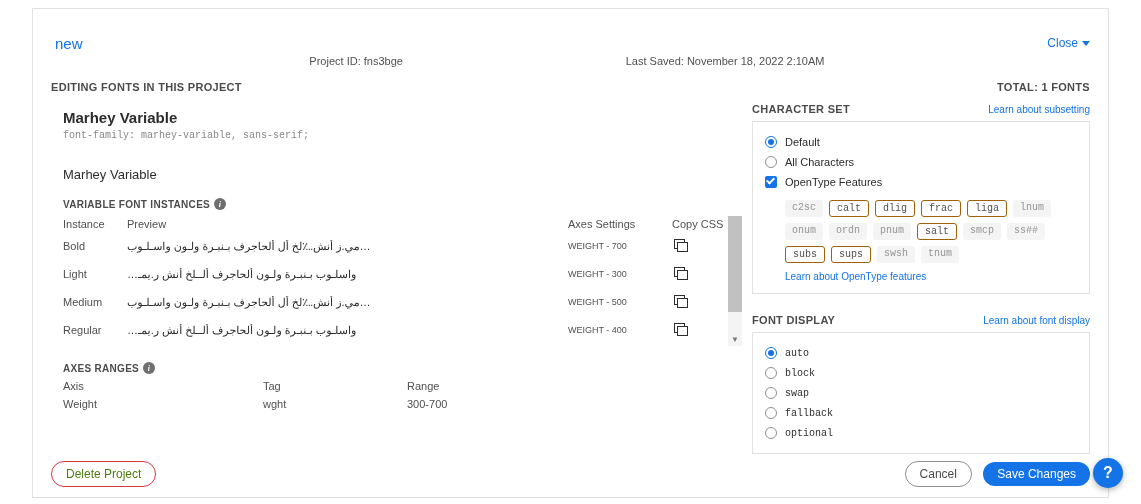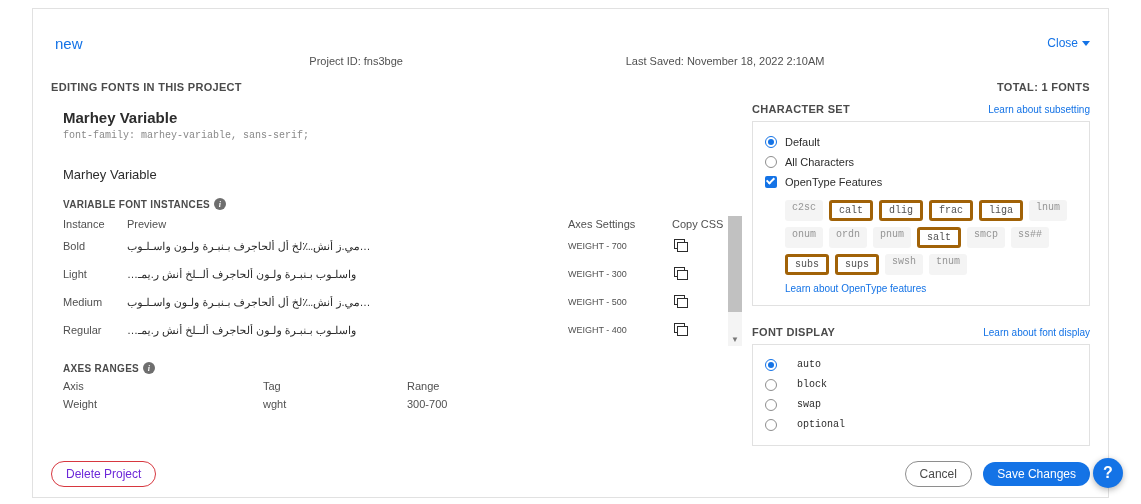--- a/index.html
+++ b/index.html
@@ -47,27 +47,27 @@
     .r-link { color: #1473e6; font-size: 10px; cursor: pointer; }
     .radio-row { display: flex; align-items: center; gap: 8px; padding: 4px 0; font-size: 11px; color: #2c2c2c; }
     .radio { width: 12px; height: 12px; border: 1px solid #8e8e8e; border-radius: 50%; display: inline-block; position: relative; }
     .radio.checked { border-color: #1473e6; }
     .radio.checked::after { content: ''; position: absolute; width: 6px; height: 6px; background: #1473e6; border-radius: 50%; top: 2px; left: 2px; }
     .check { width: 12px; height: 12px; background: #1473e6; border-radius: 2px; display: inline-block; position: relative; }
     .check::after { content: ''; position: absolute; width: 3px; height: 6px; border-right: 2px solid #fff; border-bottom: 2px solid #fff; transform: rotate(45deg); top: 0px; left: 3px; }
     .ot-note { font-size: 10px; color: #6e6e6e; margin-left: 20px; margin-top: 2px; }
     .feat-row { display: flex; flex-wrap: wrap; gap: 6px; margin-left: 20px; margin-top: 8px; }
     .feat { font-family: "Courier New", monospace; font-size: 10px; padding: 2px 7px; border-radius: 3px; color: #959595; background: #f4f4f4; }
-    .feat.on { border: 3px solid #a16207; background: #fff; color: #505050; }
+    .feat.on { border: 1px solid #a16207; background: #fff; color: #505050; }
     .ot-link { color: #1473e6; font-size: 10px; margin-left: 20px; margin-top: 8px; display: inline-block; cursor: pointer; }
-    .fd-row { display: flex; align-items: flex-start; gap: 20px; padding: 4px 0; font-family: "Courier New", monospace; font-size: 10px; color: #2c2c2c; }
+    .fd-row { display: flex; align-items: center; gap: 8px; padding: 4px 0; font-family: "Courier New", monospace; font-size: 10px; color: #2c2c2c; }
 
     .footer { position: absolute; bottom: 10px; left: 18px; right: 18px; display: flex; justify-content: space-between; align-items: center; }
     .btn { border-radius: 14px; padding: 5px 14px; font-size: 12px; cursor: pointer; }
-    .btn-delete { border: 1px solid #d7373f; color: #6d28d9; background: #fff; }
+    .btn-delete { border: 1px solid #d7373f; color: #4d7c0f; background: #fff; }
     .btn-cancel { border: 1px solid #8e8e8e; color: #4b4b4b; background: #fff; margin-right: 8px; }
     .btn-save { border: none; background: #1473e6; color: #fff; }
     .help-bubble { position: absolute; right: 18px; bottom: 16px; width: 30px; height: 30px; border-radius: 50%; background: #1473e6; color: #fff; display: flex; align-items: center; justify-content: center; font-size: 16px; font-weight: 700; box-shadow: 0 2px 6px rgba(0,0,0,0.3); cursor: pointer; }
     .chev-down { display:inline-block; width:0; height:0; border-left:4px solid transparent; border-right:4px solid transparent; border-top:5px solid #1473e6; }
   </style>
 </head>
 <body>
 
 <div class="panel">
   <div class="top-row">
@@ -207,20 +207,24 @@
             <div class="fd-row">
               <span class="radio"></span>
               <span>block</span>
             </div>
             <div class="fd-row">
               <span class="radio"></span>
               <span>swap</span>
             </div>
             <div class="fd-row">
               <span class="radio"></span>
+              <span>fallback</span>
+            </div>
+            <div class="fd-row">
+              <span class="radio"></span>
               <span>optional</span>
             </div>
           </div>
       </div>
     </div>
   </div>
 
   <div class="footer">
     <button class="btn btn-delete">Delete Project</button>
     <div>

